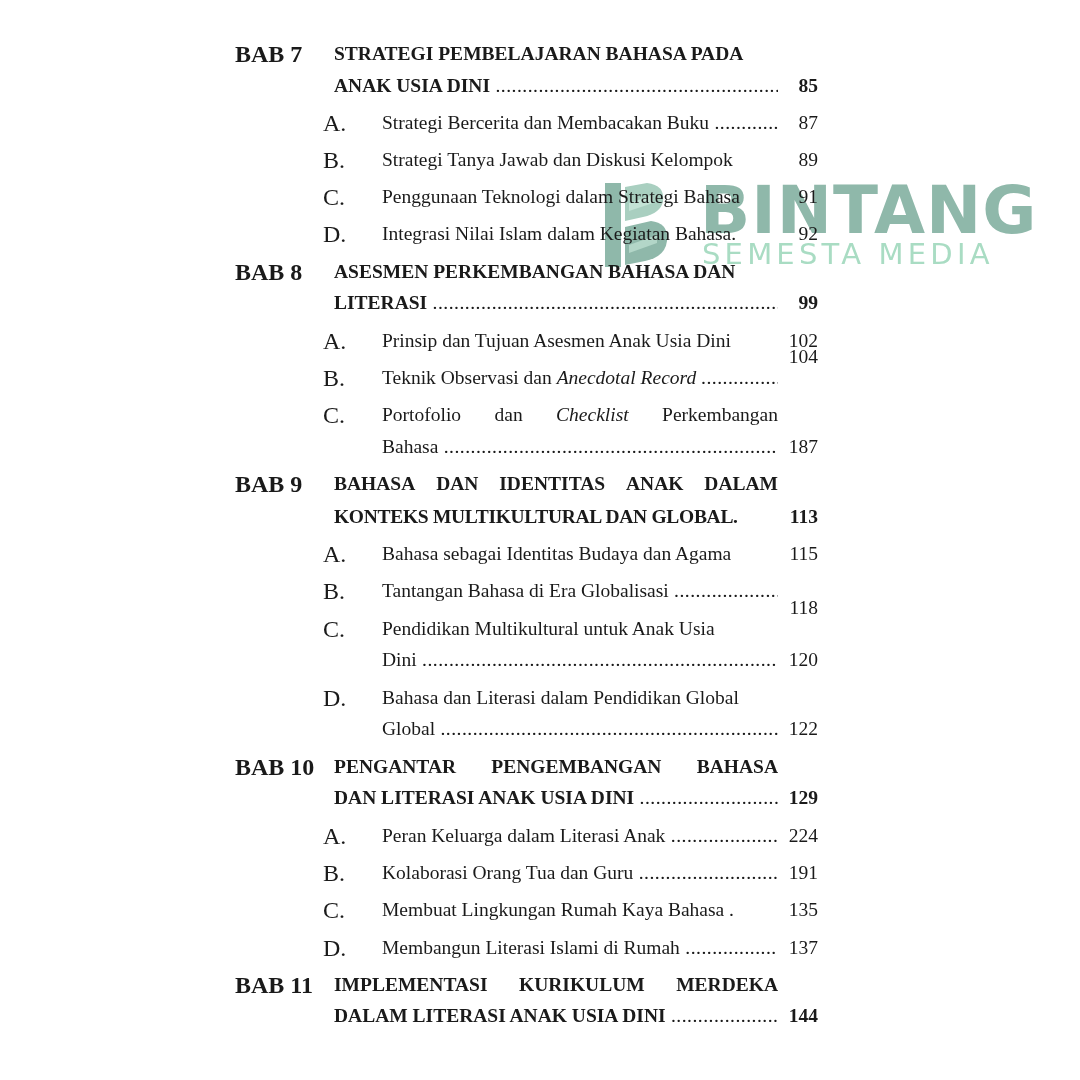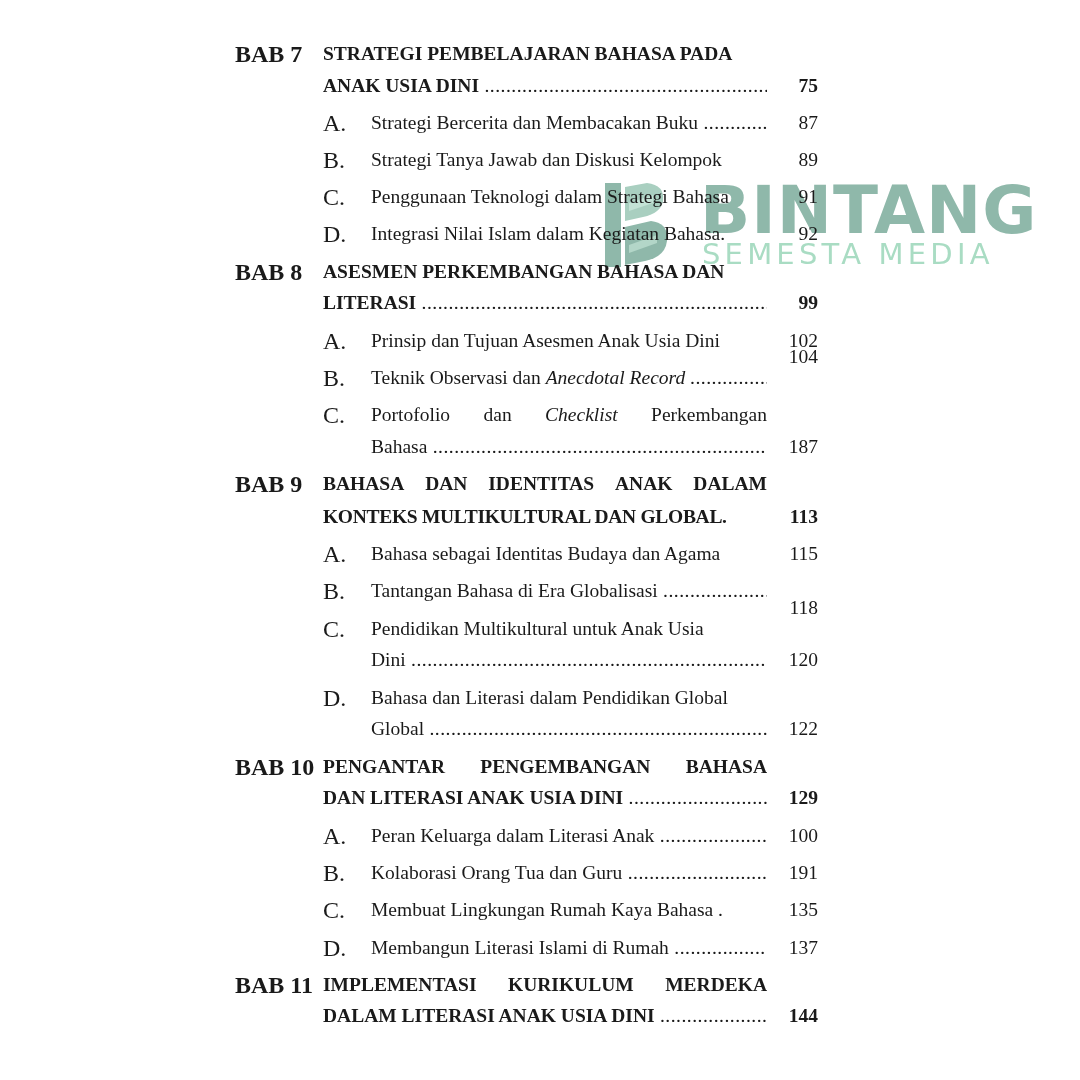--- a/index.html
+++ b/index.html
@@ -13,21 +13,21 @@
     position:absolute; left:700px; top:178px; font-family:"DejaVu Sans", sans-serif;
     font-size:66px; line-height:66px; color:#8fb8aa; letter-spacing:1px; font-weight:700;
   }
   .wm-sub {
     position:absolute; left:702px; top:239px; font-family:"DejaVu Sans", sans-serif;
     font-size:29px; line-height:30px; color:#a9dcc3; letter-spacing:4.2px;
   }
   .line { position:absolute; z-index:1; height:26px; font-size:24px; line-height:26px; white-space:nowrap; }
   .bab { left:235px; font-weight:bold; }
   .ltr { left:323px; }
-  .txt { position:absolute; z-index:1; font-size:19.5px; line-height:26px; white-space:nowrap; overflow:hidden; }
+  .txt { position:absolute; z-index:1; font-size:19.5px; line-height:26px; white-space:nowrap; overflow:hidden;margin-left:11px; }
   .ch { left:323px; width:444px; font-weight:bold; }
   .sub { left:371px; width:396px; }
   .pg { position:absolute; z-index:1; right:262px; font-size:19.5px; line-height:26px; text-align:right; }
   .pg.b { font-weight:bold; }
   .lead::after {
     content:" ......................................................................................................................................................";
     font-weight:normal; letter-spacing:0.5px;
   }
   .just { display:flex; justify-content:space-between; }
   i { font-style:italic; }
@@ -43,21 +43,21 @@
     <path d="M26 20 L50 12 L50 20 L26 28 Z" fill="#c4e3d6"></path>
     <path d="M26 62 L54 52 L54 60 L26 70 Z" fill="#b3d6c8"></path>
   </svg>
 </div>
 <div class="wm-title">BINTANG</div>
 <div class="wm-sub">SEMESTA MEDIA</div>
 
 <div class="line bab" style="top:41px">BAB 7</div>
 <div class="txt ch" style="top:41px">STRATEGI PEMBELAJARAN BAHASA PADA</div>
 <div class="txt ch" style="top:73px"><span class="lead">ANAK USIA DINI</span></div>
-<div class="pg b" style="top:73px">75</div>
+<div class="pg b" style="top:73px">85</div>
 
 <div class="line ltr" style="top:110px">A.</div>
 <div class="txt sub" style="top:110px"><span class="lead">Strategi Bercerita dan Membacakan Buku</span></div>
 <div class="pg" style="top:110px">87</div>
 
 <div class="line ltr" style="top:147px">B.</div>
 <div class="txt sub" style="top:147px">Strategi Tanya Jawab dan Diskusi Kelompok</div>
 <div class="pg" style="top:147px">89</div>
 
 <div class="line ltr" style="top:184px">C.</div>
@@ -124,21 +124,21 @@
 <div class="txt ch just" style="top:754px">
   <span>PENGANTAR</span>
     <span>PENGEMBANGAN</span>
     <span>BAHASA</span>
 </div>
 <div class="txt ch" style="top:785px"><span class="lead">DAN LITERASI ANAK USIA DINI</span></div>
 <div class="pg b" style="top:785px">129</div>
 
 <div class="line ltr" style="top:823px">A.</div>
 <div class="txt sub" style="top:823px"><span class="lead">Peran Keluarga dalam Literasi Anak</span></div>
-<div class="pg" style="top:823px">100</div>
+<div class="pg" style="top:823px">224</div>
 
 <div class="line ltr" style="top:860px">B.</div>
 <div class="txt sub" style="top:860px"><span class="lead">Kolaborasi Orang Tua dan Guru</span></div>
 <div class="pg" style="top:860px">191</div>
 
 <div class="line ltr" style="top:897px">C.</div>
 <div class="txt sub" style="top:897px">Membuat Lingkungan Rumah Kaya Bahasa .</div>
 <div class="pg" style="top:897px">135</div>
 
 <div class="line ltr" style="top:935px">D.</div>

